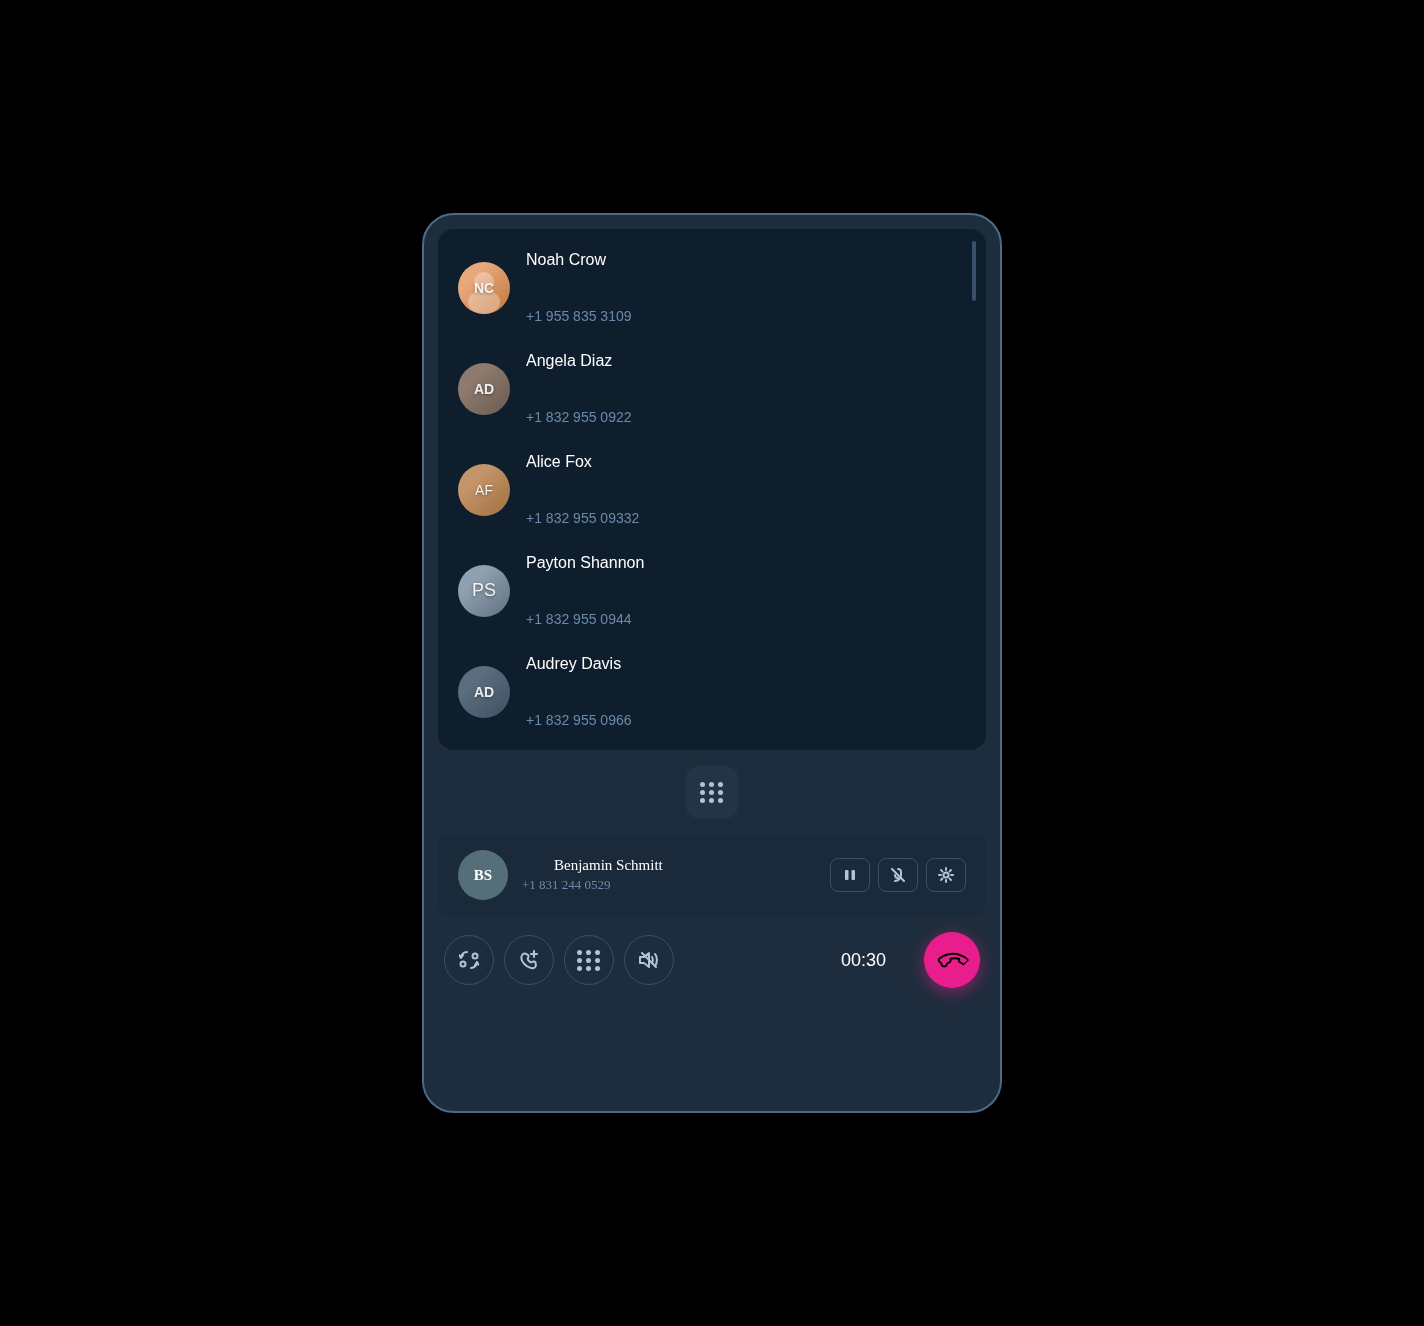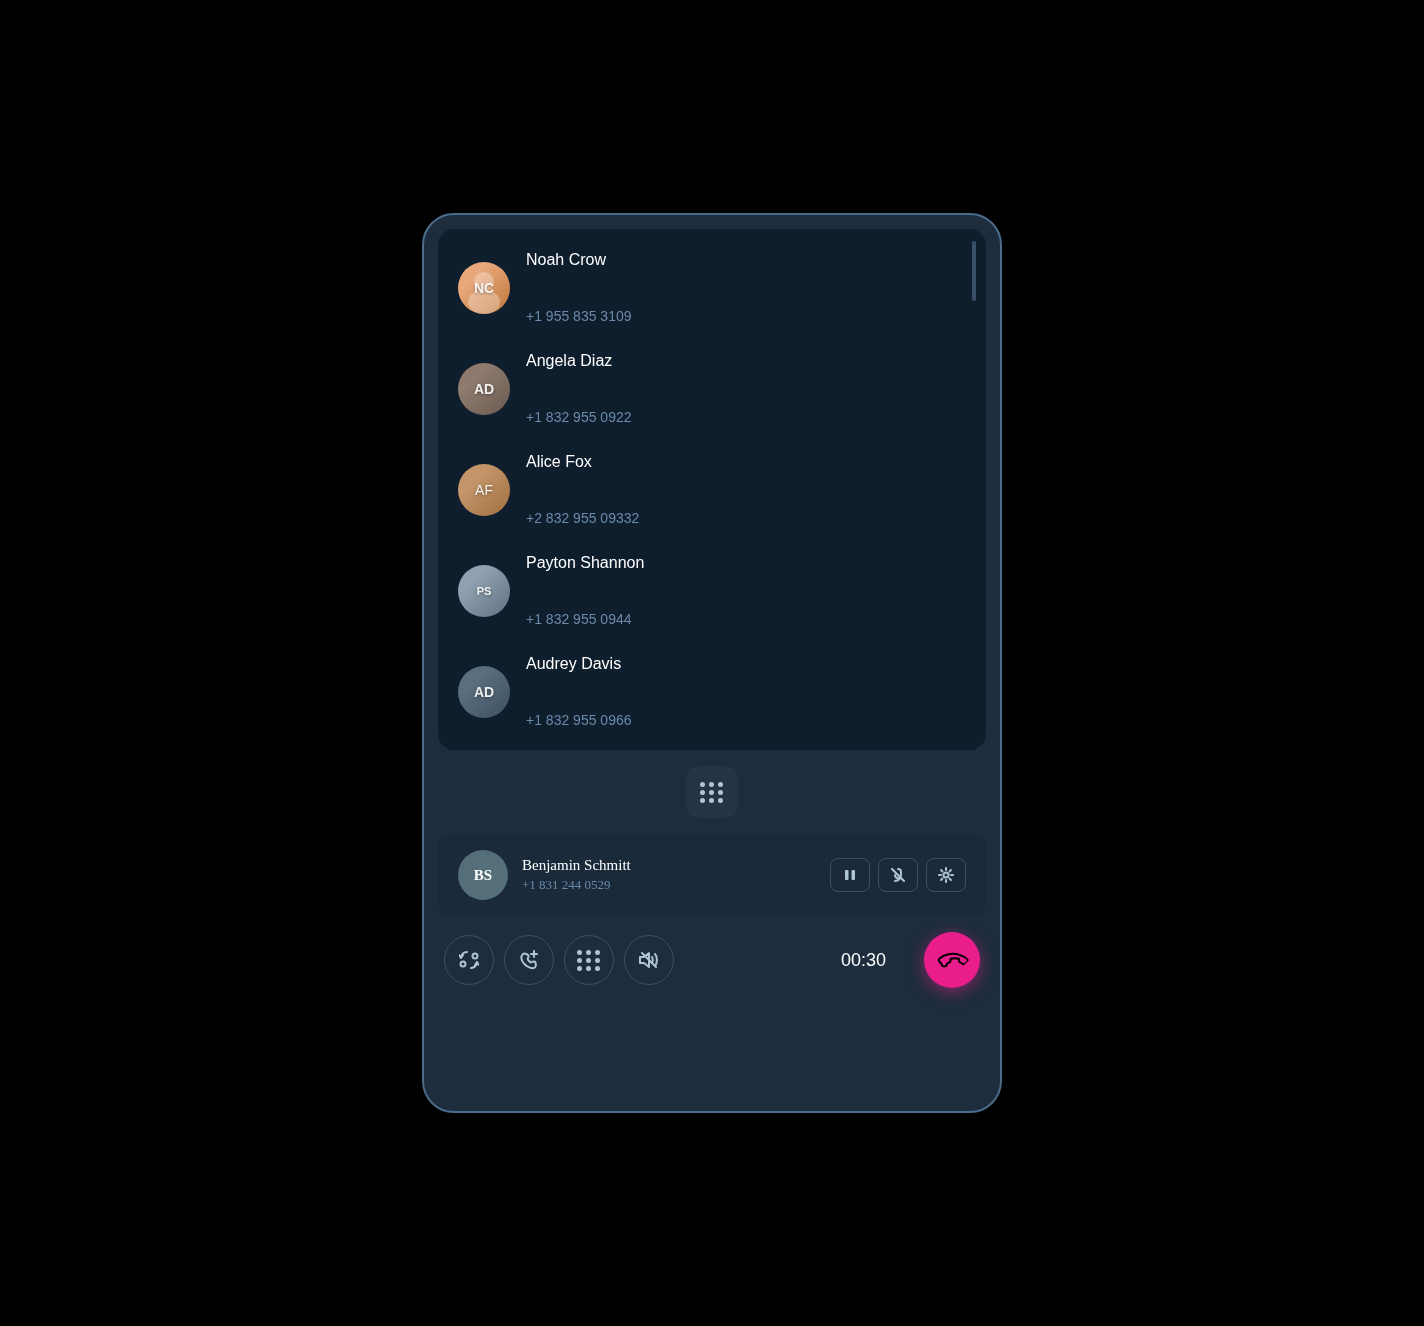--- a/index.html
+++ b/index.html
@@ -175,20 +175,21 @@
       font-size: 15px;
       color: #fff;
       flex-shrink: 0;
     }
 
     .caller-name {
       color: #ffffff;
       font-size: 15px;
       font-weight: 500;
       margin-bottom: 3px;
+      margin-left: 32px;
     }
 
     .caller-number {
       color: #6b8aaa;
       font-size: 13px;
     }
 
     .call-controls-right {
       display: flex;
       gap: 8px;
@@ -301,28 +302,28 @@
     </div>
 
     <div class="contact-item">
       <div class="avatar avatar-alice">
         <div class="avatar-face">
           <span style="position:relative;font-size:14px;font-weight:400;color:rgba(255,255,255,0.9)">AF</span>
         </div>
       </div>
       <div class="contact-info">
         <span class="contact-name">Alice Fox</span>
-        <span class="contact-phone">+2 832 955 09332</span>
+        <span class="contact-phone">+1 832 955 09332</span>
       </div>
     </div>
 
     <div class="contact-item">
       <div class="avatar avatar-payton">
         <div class="avatar-face">
-          <span style="position:relative;font-size:11px;font-weight:700;color:rgba(255,255,255,0.9)">PS</span>
+          <span style="position:relative;font-size:18px;font-weight:400;color:rgba(255,255,255,0.9)">PS</span>
         </div>
       </div>
       <div class="contact-info">
         <span class="contact-name">Payton Shannon</span>
         <span class="contact-phone">+1 832 955 0944</span>
       </div>
     </div>
 
     <div class="contact-item">
       <div class="avatar avatar-audrey">

